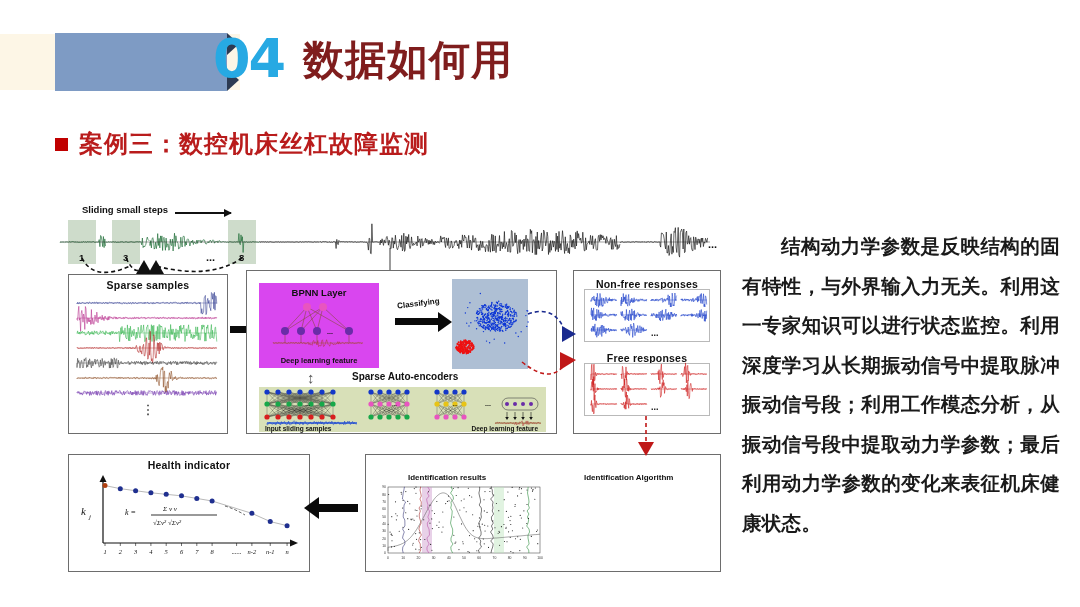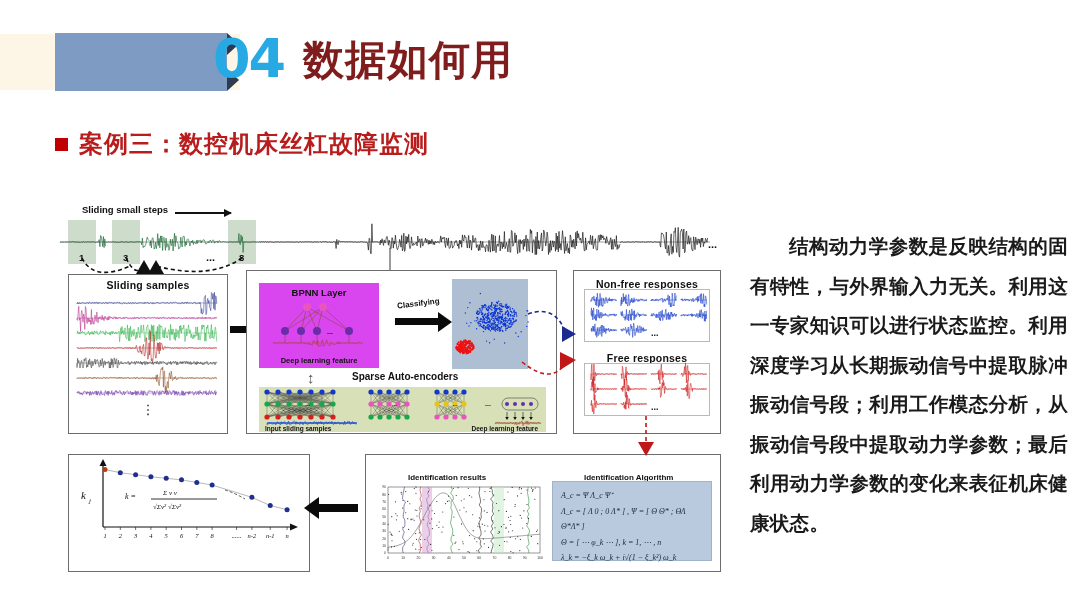--- a/index.html
+++ b/index.html
@@ -45,21 +45,20 @@
   .sub-text {
     font-size:24px; font-weight:bold; color:#b91c1c; letter-spacing:1px;
   }
 
   
   .side-para {
     position:absolute; left:742px; top:227px; width:318px;
     font-size:19.5px; font-weight:bold; color:#1a1a1a;
     line-height:2.03; text-indent:2em; text-align:justify;
     letter-spacing:0.3px;
-    margin-left:8px;
   }
 
   
   .diagram { position:absolute; left:60px; top:186px; width:662px; height:392px; }
 
   
   .wf-top { position:absolute; left:0; top:18px; width:660px; height:52px; }
   .wf-label {
     position:absolute; left:22px; top:0px; font-size:9.5px; font-weight:bold; color:#111;
     white-space:nowrap;
@@ -206,21 +205,21 @@
           <path d="M320 38 L320.0 40.9 L320.7 36.0 L321.4 39.0 L322.1 34.8 L322.8 38.3 L323.5 41.4 L324.2 35.9 L324.9 38.8 L325.6 38.7 L326.3 33.6 L327.0 32.4 L327.7 35.5 L328.4 41.2 L329.1 36.1 L329.8 38.0 L330.5 45.1 L331.2 44.1 L331.9 33.7 L332.6 34.1 L333.3 44.1 L334.0 37.1 L334.7 40.1 L335.4 31.2 L336.1 38.6 L336.8 44.2 L337.5 45.7 L338.2 43.6 L338.9 41.6 L339.6 35.4 L340.3 38.0 L341.0 43.2 L341.7 31.4 L342.4 46.9 L343.1 44.8 L343.8 29.2 L344.5 47.4 L345.2 45.8 L345.9 32.2 L346.6 40.0 L347.3 32.8 L348.0 38.2 L348.7 30.4 L349.4 42.0 L350.1 44.6 L350.8 41.7 L351.5 32.9 L352.2 39.3 L352.9 41.7 L353.6 39.2 L354.3 40.6 L355.0 40.4 L355.7 38.8 L356.4 38.0 L357.1 41.9 L357.8 32.0 L358.5 38.2 L359.2 36.7 L359.9 34.8 L360.6 43.6 L361.3 36.1 L362.0 34.6 L362.7 42.1 L363.4 40.7 L364.1 37.9 L364.8 36.8 L365.5 34.1 L366.2 38.9 L366.9 35.3 L367.6 36.2 L368.3 40.4 L369.0 36.1 L369.7 40.1 L370.4 36.8 L371.1 39.8 L371.8 35.2 L372.5 37.1 L373.2 40.5 L373.9 37.7 L374.6 40.7 L375.3 37.2 L376.0 38.1 L376.7 39.0 L377.4 37.5 L378.1 38.3 L378.8 37.7 L379.5 39.4" stroke="#111" fill="none" stroke-width="0.65"></path>
           <path d="M380 38 L380.0 37.0 L380.7 31.9 L381.4 38.0 L382.1 33.5 L382.8 35.0 L383.5 34.3 L384.2 33.0 L384.9 40.1 L385.6 43.5 L386.3 33.9 L387.0 36.1 L387.7 41.6 L388.4 33.9 L389.1 44.3 L389.8 44.2 L390.5 43.3 L391.2 36.9 L391.9 38.8 L392.6 44.1 L393.3 42.6 L394.0 41.8 L394.7 37.8 L395.4 38.3 L396.1 36.3 L396.8 38.0 L397.5 42.0 L398.2 39.7 L398.9 44.6 L399.6 36.1 L400.3 40.1 L401.0 36.4 L401.7 43.3 L402.4 30.9 L403.1 35.7 L403.8 37.0 L404.5 31.1 L405.2 33.5 L405.9 33.0 L406.6 38.6 L407.3 44.0 L408.0 37.0 L408.7 31.4 L409.4 44.1 L410.1 36.0 L410.8 37.7 L411.5 46.1 L412.2 39.0 L412.9 31.4 L413.6 38.1 L414.3 38.2 L415.0 34.2 L415.7 34.2 L416.4 43.5 L417.1 40.7 L417.8 42.3 L418.5 46.8 L419.2 40.5 L419.9 46.3 L420.6 36.9 L421.3 40.4 L422.0 43.8 L422.7 37.4 L423.4 43.0 L424.1 43.7 L424.8 42.7 L425.5 47.8 L426.2 40.8 L426.9 40.8 L427.6 42.5 L428.3 47.5 L429.0 36.3 L429.7 42.6 L430.4 48.2 L431.1 36.4 L431.8 30.2 L432.5 47.2 L433.2 30.9 L433.9 47.0 L434.6 45.5 L435.3 31.9 L436.0 48.6 L436.7 41.6 L437.4 39.9 L438.1 42.4 L438.8 39.4 L439.5 31.5 L440.2 47.0 L440.9 38.0 L441.6 38.4 L442.3 44.7 L443.0 38.5 L443.7 43.0 L444.4 27.5 L445.1 44.7 L445.8 42.4 L446.5 38.6 L447.2 42.0 L447.9 47.9 L448.6 39.4 L449.3 34.7 L450.0 48.4 L450.7 48.0 L451.4 26.5 L452.1 27.1 L452.8 42.3 L453.5 41.0 L454.2 38.0 L454.9 28.8 L455.6 38.6 L456.3 31.0 L457.0 43.2 L457.7 49.7 L458.4 40.0 L459.1 35.6 L459.8 48.5 L460.5 35.7 L461.2 39.8 L461.9 37.2 L462.6 36.3 L463.3 45.5 L464.0 35.0 L464.7 42.5 L465.4 36.6 L466.1 31.1 L466.8 47.4 L467.5 34.8 L468.2 35.9 L468.9 46.7 L469.6 47.4 L470.3 25.3 L471.0 29.6 L471.7 26.7 L472.4 48.8 L473.1 36.9 L473.8 35.6 L474.5 38.0 L475.2 50.7 L475.9 32.5 L476.6 50.6 L477.3 28.0 L478.0 44.7 L478.7 36.5 L479.4 45.1 L480.1 41.9 L480.8 33.8 L481.5 28.9 L482.2 47.0 L482.9 44.1 L483.6 26.1 L484.3 27.3 L485.0 35.2 L485.7 41.9 L486.4 38.0 L487.1 28.1 L487.8 32.6 L488.5 50.5 L489.2 39.4 L489.9 48.4 L490.6 36.6 L491.3 46.3 L492.0 40.1 L492.7 36.7 L493.4 43.1 L494.1 37.2 L494.8 38.7 L495.5 47.3 L496.2 29.1 L496.9 45.5 L497.6 32.1 L498.3 47.9 L499.0 27.4 L499.7 44.2 L500.4 39.5 L501.1 46.1 L501.8 35.9 L502.5 26.7 L503.2 34.1 L503.9 42.5 L504.6 49.5 L505.3 32.8 L506.0 46.9 L506.7 42.6 L507.4 39.4 L508.1 48.9 L508.8 43.9 L509.5 49.7 L510.2 30.9 L510.9 33.2 L511.6 43.1 L512.3 36.3 L513.0 43.3 L513.7 35.1 L514.4 40.1 L515.1 44.9 L515.8 28.3 L516.5 42.0 L517.2 26.9 L517.9 34.1 L518.6 29.6 L519.3 34.7 L520.0 36.3 L520.7 34.1 L521.4 39.2 L522.1 38.1 L522.8 28.2 L523.5 38.1 L524.2 46.6 L524.9 47.0 L525.6 33.8 L526.3 45.8 L527.0 40.0 L527.7 39.2 L528.4 38.6 L529.1 36.9 L529.8 40.4 L530.5 31.3 L531.2 36.4 L531.9 40.9 L532.6 31.8 L533.3 44.7 L534.0 41.0 L534.7 37.2 L535.4 34.7 L536.1 45.5 L536.8 46.1 L537.5 45.9 L538.2 32.9 L538.9 31.2 L539.6 37.4 L540.3 30.6 L541.0 35.9 L541.7 30.9 L542.4 34.0 L543.1 31.8 L543.8 35.8 L544.5 34.1 L545.2 34.6 L545.9 39.4 L546.6 32.5 L547.3 35.8 L548.0 38.0 L548.7 40.6 L549.4 40.4 L550.1 35.7 L550.8 33.7 L551.5 45.3 L552.2 35.5 L552.9 45.4 L553.6 43.7 L554.3 35.2 L555.0 40.3 L555.7 42.6 L556.4 31.6 L557.1 45.5 L557.8 40.7 L558.5 44.4 L559.2 43.5 L559.9 40.1" stroke="#111" fill="none" stroke-width="0.65"></path>
           <path d="M560 38 L560.0 38.3 L560.7 38.3 L561.4 37.9 L562.1 38.1 L562.8 37.6 L563.5 38.4 L564.2 38.1 L564.9 38.4 L565.6 38.1 L566.3 38.1 L567.0 38.3 L567.7 37.8 L568.4 37.9 L569.1 38.3 L569.8 37.9 L570.5 38.4 L571.2 38.3 L571.9 37.8 L572.6 37.9 L573.3 37.8 L574.0 37.8 L574.7 38.3 L575.4 37.7 L576.1 37.8 L576.8 37.6 L577.5 37.9 L578.2 38.2 L578.9 37.7 L579.6 38.0 L580.3 38.2 L581.0 37.8 L581.7 38.0 L582.4 38.0 L583.1 37.6 L583.8 38.3 L584.5 37.7 L585.2 38.4 L585.9 37.7 L586.6 38.3 L587.3 37.8 L588.0 38.1 L588.7 37.6 L589.4 38.2 L590.1 37.8 L590.8 37.7 L591.5 37.8 L592.2 38.2 L592.9 38.3 L593.6 38.4 L594.3 37.6 L595.0 38.2 L595.7 37.9 L596.4 38.0 L597.1 38.1 L597.8 38.3 L598.5 38.0 L599.2 38.1 L599.9 37.7" stroke="#111" fill="none" stroke-width="0.65"></path>
           <path d="M600 38 L600.0 41.0 L600.7 43.1 L601.4 29.0 L602.1 29.0 L602.8 29.9 L603.5 30.9 L604.2 34.9 L604.9 41.3 L605.6 44.9 L606.3 28.0 L607.0 49.0 L607.7 48.9 L608.4 41.5 L609.1 51.5 L609.8 48.3 L610.5 36.1 L611.2 29.8 L611.9 50.2 L612.6 42.4 L613.3 48.5 L614.0 27.5 L614.7 28.4 L615.4 23.7 L616.1 43.2 L616.8 48.5 L617.5 37.9 L618.2 23.4 L618.9 50.9 L619.6 53.1 L620.3 28.8 L621.0 26.6 L621.7 25.1 L622.4 28.4 L623.1 45.0 L623.8 25.0 L624.5 48.7 L625.2 47.9 L625.9 28.8 L626.6 27.1 L627.3 40.2 L628.0 38.8 L628.7 31.7 L629.4 40.2 L630.1 34.7 L630.8 33.6 L631.5 43.8 L632.2 46.4 L632.9 46.8 L633.6 32.8 L634.3 37.7 L635.0 45.6 L635.7 33.2 L636.4 36.1 L637.1 40.8 L637.8 35.1 L638.5 35.1 L639.2 39.4 L639.9 35.2 L640.6 43.3 L641.3 34.0 L642.0 37.7 L642.7 34.0 L643.4 42.6 L644.1 38.1 L644.8 39.2 L645.5 34.3 L646.2 36.1 L646.9 38.3 L647.6 33.9" stroke="#111" fill="none" stroke-width="0.65"></path>
           <line x1="0" y1="38" x2="650" y2="38" stroke="#111" stroke-width="0.4"></line>
         </g>
     </svg>
   </div>
 
   <div class="panel p-slide">
-    <div class="panel-title">Sliding samples</div>
+    <div class="panel-title">Sparse samples</div>
     <svg width="158" height="112" style="margin-top:2px">
       <g id="ssg">
           <line x1="8" y1="10" x2="148" y2="10" stroke="#2f3a8f" stroke-width="0.4"></line>
           <path d="M8 10 L8.0 10.8 L8.6 9.4 L9.2 10.8 L9.8 10.5 L10.4 9.5 L11.0 10.8 L11.6 10.0 L12.2 10.6 L12.8 9.7 L13.4 9.5 L14.0 9.9 L14.6 9.9 L15.2 10.6 L15.8 10.2 L16.4 10.4 L17.0 10.5 L17.6 9.5 L18.2 9.4 L18.8 9.8 L19.4 10.7 L20.0 9.3 L20.6 9.2 L21.2 9.5 L21.8 10.4 L22.4 10.2 L23.0 10.4 L23.6 9.3 L24.2 10.2 L24.8 9.7 L25.4 9.2 L26.0 10.5 L26.6 9.6 L27.2 9.2 L27.8 9.4 L28.4 10.6 L29.0 9.3 L29.6 10.4 L30.2 10.1 L30.8 9.5 L31.4 9.8 L32.0 9.8 L32.6 10.3 L33.2 10.3 L33.8 10.4 L34.4 9.4 L35.0 10.0 L35.6 10.5 L36.2 9.7 L36.8 9.4 L37.4 10.3 L38.0 9.4 L38.6 10.6 L39.2 10.6 L39.8 9.6 L40.4 9.3 L41.0 9.5 L41.6 9.7 L42.2 9.8 L42.8 9.4 L43.4 10.2 L44.0 9.9 L44.6 10.7 L45.2 9.6 L45.8 10.3 L46.4 9.6 L47.0 10.3 L47.6 9.9 L48.2 9.3 L48.8 9.5 L49.4 9.6 L50.0 10.4 L50.6 9.3 L51.2 10.1 L51.8 10.6 L52.4 10.7 L53.0 10.8 L53.6 10.7 L54.2 10.2 L54.8 9.5 L55.4 10.5 L56.0 10.1 L56.6 9.9 L57.2 10.6 L57.8 10.6 L58.4 10.8 L59.0 10.2 L59.6 9.7 L60.2 10.7 L60.8 10.3 L61.4 9.5 L62.0 10.6 L62.6 10.8 L63.2 10.4 L63.8 9.2 L64.4 9.8 L65.0 10.8 L65.6 10.1 L66.2 9.5 L66.8 9.8 L67.4 10.5 L68.0 10.3 L68.6 10.6 L69.2 9.6 L69.8 10.2 L70.4 9.9 L71.0 9.7 L71.6 9.7 L72.2 9.9 L72.8 9.7 L73.4 9.9 L74.0 10.7 L74.6 10.1 L75.2 9.3 L75.8 10.7 L76.4 9.7 L77.0 9.4 L77.6 10.2 L78.2 9.6 L78.8 9.2 L79.4 10.4 L80.0 10.7 L80.6 10.5 L81.2 10.3 L81.8 9.6 L82.4 9.9 L83.0 10.7 L83.6 10.7 L84.2 9.4 L84.8 10.7 L85.4 10.4 L86.0 10.3 L86.6 10.3 L87.2 9.6 L87.8 9.5 L88.4 9.6 L89.0 9.2 L89.6 10.2 L90.2 10.2 L90.8 10.5 L91.4 10.2 L92.0 10.3 L92.6 9.7 L93.2 9.5 L93.8 9.4 L94.4 9.3 L95.0 9.8 L95.6 10.2 L96.2 9.9 L96.8 10.1 L97.4 10.1 L98.0 9.2 L98.6 9.9 L99.2 9.9 L99.8 10.6 L100.4 10.6 L101.0 9.6 L101.6 9.3 L102.2 9.9 L102.8 10.0 L103.4 10.0 L104.0 10.2 L104.6 9.3 L105.2 9.6 L105.8 9.2 L106.4 9.2 L107.0 9.7 L107.6 9.7 L108.2 9.9 L108.8 10.6 L109.4 10.0 L110.0 9.9 L110.6 10.6 L111.2 10.7 L111.8 10.7 L112.4 9.5 L113.0 10.3 L113.6 9.4 L114.2 10.5 L114.8 10.2 L115.4 10.4 L116.0 9.2 L116.6 10.0 L117.2 9.2 L117.8 10.6 L118.4 9.3 L119.0 9.4 L119.6 10.4 L120.2 10.2 L120.8 9.7 L121.4 9.9 L122.0 9.7 L122.6 9.9 L123.2 10.6 L123.8 10.7 L124.4 9.8 L125.0 9.5 L125.6 9.3 L126.2 9.2 L126.8 10.7 L127.4 10.7 L128.0 10.8 L128.6 10.0 L129.2 9.7 L129.8 9.8 L130.4 10.8 L131.0 9.2 L131.6 11.1 L132.2 20.4 L132.8 15.7 L133.4 21.1 L134.0 19.9 L134.6 19.3 L135.2 4.9 L135.8 3.7 L136.4 2.4 L137.0 21.6 L137.6 20.0 L138.2 7.8 L138.8 5.3 L139.4 10.3 L140.0 7.4 L140.6 14.3 L141.2 15.1 L141.8 17.7 L142.4 -0.5 L143.0 0.4 L143.6 6.2 L144.2 0.7 L144.8 15.8 L145.4 -0.7 L146.0 17.2 L146.6 2.7 L147.2 3.5 L147.8 10.7" stroke="#2f3a8f" fill="none" stroke-width="0.55"></path>
           <line x1="8" y1="25" x2="148" y2="25" stroke="#b52a8a" stroke-width="0.4"></line>
           <path d="M8 25 L8.0 26.7 L8.6 27.4 L9.2 19.0 L9.8 13.3 L10.4 27.2 L11.0 25.1 L11.6 38.1 L12.2 20.7 L12.8 17.4 L13.4 21.9 L14.0 29.2 L14.6 21.0 L15.2 23.2 L15.8 36.4 L16.4 13.5 L17.0 15.8 L17.6 28.0 L18.2 30.6 L18.8 24.8 L19.4 28.7 L20.0 25.0 L20.6 28.9 L21.2 27.0 L21.8 31.6 L22.4 16.5 L23.0 30.9 L23.6 25.2 L24.2 27.8 L24.8 31.4 L25.4 28.9 L26.0 22.1 L26.6 25.8 L27.2 28.6 L27.8 19.1 L28.4 24.5 L29.0 29.8 L29.6 24.5 L30.2 25.9 L30.8 23.7 L31.4 23.8 L32.0 26.6 L32.6 26.6 L33.2 22.2 L33.8 26.6 L34.4 24.7 L35.0 27.7 L35.6 24.0 L36.2 23.0 L36.8 25.7 L37.4 26.4 L38.0 25.2 L38.6 27.2 L39.2 23.5 L39.8 27.0 L40.4 23.4 L41.0 24.5 L41.6 23.7 L42.2 24.8 L42.8 24.2 L43.4 25.4 L44.0 26.1 L44.6 25.4 L45.2 23.7 L45.8 24.4 L46.4 24.0 L47.0 26.1 L47.6 24.2 L48.2 25.6 L48.8 25.8 L49.4 24.7 L50.0 24.4 L50.6 24.5 L51.2 24.3 L51.8 25.4 L52.4 25.5 L53.0 25.2 L53.6 25.3 L54.2 25.8 L54.8 24.2 L55.4 25.6 L56.0 24.6 L56.6 24.1 L57.2 24.8 L57.8 24.2 L58.4 24.9 L59.0 25.9 L59.6 25.6 L60.2 25.3 L60.8 25.2 L61.4 24.9 L62.0 25.9 L62.6 25.7 L63.2 25.7 L63.8 24.6 L64.4 25.6 L65.0 25.9 L65.6 24.1 L66.2 24.6 L66.8 25.7 L67.4 24.4 L68.0 24.5 L68.6 24.7 L69.2 24.2 L69.8 25.9 L70.4 25.2 L71.0 25.5 L71.6 24.6 L72.2 24.2 L72.8 24.4 L73.4 25.0 L74.0 25.0 L74.6 24.6 L75.2 24.8 L75.8 24.1 L76.4 25.9 L77.0 25.8 L77.6 25.4 L78.2 24.8 L78.8 25.0 L79.4 24.3 L80.0 24.7 L80.6 25.0 L81.2 25.4 L81.8 24.9 L82.4 24.6 L83.0 25.1 L83.6 24.4 L84.2 24.6 L84.8 24.7 L85.4 24.2 L86.0 24.5 L86.6 24.9 L87.2 25.7 L87.8 24.7 L88.4 24.9 L89.0 24.3 L89.6 25.9 L90.2 24.9 L90.8 25.4 L91.4 24.3 L92.0 25.1 L92.6 25.3 L93.2 24.6 L93.8 25.2 L94.4 24.1 L95.0 24.2 L95.6 25.4 L96.2 25.1 L96.8 24.8 L97.4 25.3 L98.0 25.6 L98.6 25.8 L99.2 24.6 L99.8 24.5 L100.4 24.7 L101.0 25.8 L101.6 25.6 L102.2 24.3 L102.8 24.8 L103.4 24.5 L104.0 25.7 L104.6 24.4 L105.2 24.4 L105.8 25.6 L106.4 25.0 L107.0 24.8 L107.6 25.1 L108.2 25.8 L108.8 25.4 L109.4 24.2 L110.0 25.0 L110.6 24.8 L111.2 25.5 L111.8 25.1 L112.4 25.1 L113.0 25.9 L113.6 25.8 L114.2 25.1 L114.8 25.1 L115.4 24.9 L116.0 25.2 L116.6 25.8 L117.2 24.2 L117.8 25.5 L118.4 25.1 L119.0 25.5 L119.6 25.6 L120.2 24.6 L120.8 25.2 L121.4 24.9 L122.0 25.9 L122.6 24.8 L123.2 24.2 L123.8 25.7 L124.4 25.7 L125.0 24.4 L125.6 25.0 L126.2 25.8 L126.8 25.8 L127.4 25.5 L128.0 25.7 L128.6 25.6 L129.2 24.1 L129.8 25.4 L130.4 24.8 L131.0 25.2 L131.6 24.8 L132.2 25.7 L132.8 24.2 L133.4 24.1 L134.0 25.8 L134.6 25.1 L135.2 24.7 L135.8 25.7 L136.4 24.1 L137.0 25.9 L137.6 24.6 L138.2 25.2 L138.8 24.8 L139.4 24.4 L140.0 25.8 L140.6 25.4 L141.2 24.2 L141.8 25.5 L142.4 25.9 L143.0 25.6 L143.6 25.3 L144.2 25.0 L144.8 25.6 L145.4 25.5 L146.0 24.2 L146.6 25.0 L147.2 25.0 L147.8 24.3" stroke="#b52a8a" fill="none" stroke-width="0.55"></path>
           <line x1="8" y1="40" x2="148" y2="40" stroke="#2fb24a" stroke-width="0.4"></line>
           <path d="M8 40 L8.0 40.3 L8.6 37.9 L9.2 40.2 L9.8 40.9 L10.4 39.1 L11.0 41.2 L11.6 38.5 L12.2 38.7 L12.8 40.2 L13.4 38.3 L14.0 39.3 L14.6 39.5 L15.2 39.0 L15.8 40.4 L16.4 42.1 L17.0 41.1 L17.6 41.3 L18.2 40.5 L18.8 39.5 L19.4 38.1 L20.0 40.4 L20.6 42.1 L21.2 39.4 L21.8 41.0 L22.4 40.7 L23.0 38.3 L23.6 41.2 L24.2 39.9 L24.8 41.6 L25.4 37.8 L26.0 39.4 L26.6 39.2 L27.2 39.6 L27.8 38.2 L28.4 41.1 L29.0 41.0 L29.6 41.5 L30.2 40.7 L30.8 40.7 L31.4 37.7 L32.0 39.0 L32.6 39.5 L33.2 38.7 L33.8 37.9 L34.4 39.3 L35.0 40.8 L35.6 39.8 L36.2 42.0 L36.8 37.8 L37.4 38.8 L38.0 40.3 L38.6 40.3 L39.2 40.3 L39.8 40.3 L40.4 41.5 L41.0 38.9 L41.6 42.2 L42.2 39.0 L42.8 38.3 L43.4 40.9 L44.0 38.2 L44.6 39.1 L45.2 40.5 L45.8 40.9 L46.4 39.7 L47.0 38.8 L47.6 40.9 L48.2 40.1 L48.8 39.7 L49.4 38.9 L50.0 38.2 L50.6 48.7 L51.2 42.1 L51.8 34.7 L52.4 41.2 L53.0 33.4 L53.6 39.9 L54.2 37.5 L54.8 41.8 L55.4 40.3 L56.0 34.9 L56.6 44.2 L57.2 45.1 L57.8 46.0 L58.4 31.9 L59.0 40.7 L59.6 47.7 L60.2 35.1 L60.8 48.0 L61.4 33.2 L62.0 40.1 L62.6 43.8 L63.2 37.5 L63.8 40.4 L64.4 42.7 L65.0 36.1 L65.6 40.3 L66.2 43.5 L66.8 46.4 L67.4 39.1 L68.0 45.1 L68.6 41.8 L69.2 34.2 L69.8 37.4 L70.4 42.7 L71.0 44.9 L71.6 35.1 L72.2 32.1 L72.8 39.6 L73.4 38.5 L74.0 37.0 L74.6 31.9 L75.2 40.5 L75.8 48.7 L76.4 46.7 L77.0 40.3 L77.6 34.2 L78.2 33.7 L78.8 31.9 L79.4 43.3 L80.0 47.0 L80.6 36.5 L81.2 46.6 L81.8 41.8 L82.4 31.7 L83.0 48.5 L83.6 32.8 L84.2 42.8 L84.8 32.2 L85.4 48.5 L86.0 47.0 L86.6 43.7 L87.2 37.8 L87.8 47.5 L88.4 33.4 L89.0 46.0 L89.6 35.8 L90.2 31.4 L90.8 46.3 L91.4 32.6 L92.0 33.9 L92.6 33.0 L93.2 35.5 L93.8 44.5 L94.4 44.4 L95.0 36.9 L95.6 45.0 L96.2 34.6 L96.8 39.1 L97.4 44.4 L98.0 43.5 L98.6 45.0 L99.2 38.4 L99.8 36.5 L100.4 39.4 L101.0 47.5 L101.6 31.5 L102.2 41.6 L102.8 36.3 L103.4 41.6 L104.0 35.9 L104.6 36.8 L105.2 46.3 L105.8 39.9 L106.4 47.5 L107.0 35.8 L107.6 44.2 L108.2 42.8 L108.8 36.9 L109.4 37.9 L110.0 45.2 L110.6 33.0 L111.2 38.6 L111.8 32.2 L112.4 40.3 L113.0 34.8 L113.6 36.1 L114.2 35.7 L114.8 32.0 L115.4 39.6 L116.0 48.5 L116.6 43.0 L117.2 35.7 L117.8 43.0 L118.4 38.7 L119.0 35.5 L119.6 31.8 L120.2 40.3 L120.8 37.1 L121.4 36.8 L122.0 44.8 L122.6 41.1 L123.2 44.1 L123.8 45.9 L124.4 41.6 L125.0 45.2 L125.6 42.0 L126.2 43.6 L126.8 33.8 L127.4 39.2 L128.0 43.1 L128.6 33.9 L129.2 46.9 L129.8 39.9 L130.4 43.1 L131.0 47.2 L131.6 44.5 L132.2 38.8 L132.8 32.0 L133.4 36.2 L134.0 31.8 L134.6 33.8 L135.2 32.4 L135.8 48.2 L136.4 40.0 L137.0 48.1 L137.6 33.9 L138.2 35.3 L138.8 31.9 L139.4 39.9 L140.0 39.9 L140.6 44.5 L141.2 45.8 L141.8 37.1 L142.4 31.5 L143.0 45.0 L143.6 37.2 L144.2 44.3 L144.8 45.6 L145.4 43.1 L146.0 34.4 L146.6 34.2 L147.2 42.0 L147.8 48.6" stroke="#2fb24a" fill="none" stroke-width="0.55"></path>
           <line x1="8" y1="55" x2="148" y2="55" stroke="#b02020" stroke-width="0.4"></line>
           <path d="M8 55 L8.0 54.5 L8.6 54.8 L9.2 55.4 L9.8 55.4 L10.4 55.5 L11.0 54.9 L11.6 55.2 L12.2 55.2 L12.8 55.3 L13.4 55.5 L14.0 54.8 L14.6 55.4 L15.2 55.0 L15.8 54.9 L16.4 55.3 L17.0 54.5 L17.6 54.8 L18.2 54.6 L18.8 54.9 L19.4 55.0 L20.0 54.7 L20.6 54.7 L21.2 55.3 L21.8 54.5 L22.4 55.0 L23.0 55.4 L23.6 54.5 L24.2 55.5 L24.8 55.1 L25.4 54.5 L26.0 54.6 L26.6 55.2 L27.2 54.7 L27.8 54.7 L28.4 55.0 L29.0 55.4 L29.6 55.4 L30.2 54.5 L30.8 55.4 L31.4 54.5 L32.0 54.7 L32.6 55.2 L33.2 54.9 L33.8 55.0 L34.4 54.9 L35.0 55.2 L35.6 55.2 L36.2 55.5 L36.8 55.1 L37.4 55.4 L38.0 54.8 L38.6 54.7 L39.2 55.1 L39.8 55.2 L40.4 55.1 L41.0 54.5 L41.6 55.3 L42.2 55.4 L42.8 54.7 L43.4 54.6 L44.0 55.1 L44.6 54.7 L45.2 55.4 L45.8 55.4 L46.4 55.1 L47.0 54.9 L47.6 55.2 L48.2 54.5 L48.8 55.1 L49.4 54.6 L50.0 55.1 L50.6 54.7 L51.2 55.0 L51.8 54.7 L52.4 54.6 L53.0 55.3 L53.6 55.2 L54.2 55.4 L54.8 55.5 L55.4 55.1 L56.0 54.5 L56.6 54.6 L57.2 54.5 L57.8 55.5 L58.4 54.6 L59.0 55.6 L59.6 55.2 L60.2 54.3 L60.8 55.2 L61.4 54.5 L62.0 55.9 L62.6 54.9 L63.2 55.6 L63.8 54.3 L64.4 54.7 L65.0 55.7 L65.6 55.3 L66.2 55.7 L66.8 54.0 L67.4 52.4 L68.0 54.8 L68.6 58.3 L69.2 58.3 L69.8 59.6 L70.4 56.7 L71.0 52.9 L71.6 59.2 L72.2 57.8 L72.8 61.1 L73.4 55.1 L74.0 52.9 L74.6 51.3 L75.2 62.8 L75.8 62.9 L76.4 59.0 L77.0 47.0 L77.6 44.7 L78.2 58.6 L78.8 66.2 L79.4 64.7 L80.0 49.9 L80.6 62.2 L81.2 38.2 L81.8 59.3 L82.4 67.9 L83.0 65.6 L83.6 70.2 L84.2 64.5 L84.8 41.6 L85.4 48.3 L86.0 60.0 L86.6 65.1 L87.2 65.0 L87.8 57.2 L88.4 49.7 L89.0 57.9 L89.6 50.0 L90.2 61.0 L90.8 49.1 L91.4 57.6 L92.0 50.0 L92.6 51.2 L93.2 51.8 L93.8 56.5 L94.4 56.8 L95.0 54.3 L95.6 53.8 L96.2 53.4 L96.8 55.1 L97.4 54.9 L98.0 54.1 L98.6 54.2 L99.2 54.4 L99.8 54.1 L100.4 54.8 L101.0 54.7 L101.6 54.7 L102.2 55.2 L102.8 55.6 L103.4 54.7 L104.0 55.1 L104.6 55.6 L105.2 54.5 L105.8 54.7 L106.4 55.1 L107.0 54.8 L107.6 54.7 L108.2 54.6 L108.8 55.5 L109.4 54.6 L110.0 55.5 L110.6 54.9 L111.2 55.0 L111.8 55.4 L112.4 54.6 L113.0 55.2 L113.6 54.8 L114.2 55.4 L114.8 55.0 L115.4 54.8 L116.0 55.2 L116.6 54.9 L117.2 55.2 L117.8 55.4 L118.4 55.4 L119.0 54.6 L119.6 54.5 L120.2 54.5 L120.8 55.1 L121.4 54.7 L122.0 54.9 L122.6 54.6 L123.2 54.5 L123.8 54.7 L124.4 55.2 L125.0 54.6 L125.6 55.4 L126.2 54.8 L126.8 55.2 L127.4 55.5 L128.0 54.8 L128.6 55.6 L129.2 55.3 L129.8 55.4 L130.4 54.9 L131.0 54.8 L131.6 54.9 L132.2 55.5 L132.8 55.0 L133.4 54.6 L134.0 55.4 L134.6 54.6 L135.2 54.6 L135.8 55.2 L136.4 55.3 L137.0 55.1 L137.6 54.8 L138.2 54.9 L138.8 55.5 L139.4 54.9 L140.0 55.3 L140.6 54.6 L141.2 55.5 L141.8 54.7 L142.4 55.4 L143.0 55.2 L143.6 55.5 L144.2 54.5 L144.8 55.2 L145.4 55.2 L146.0 54.7 L146.6 54.8 L147.2 55.0 L147.8 54.9" stroke="#b02020" fill="none" stroke-width="0.55"></path>
@@ -1224,20 +1223,21 @@
             <path d="M6 40 L6.0 41.4 L6.5 36.4 L6.9 43.4 L7.4 47.7 L7.8 40.8 L8.3 43.9 L8.7 49.9 L9.1 49.0 L9.6 33.7 L10.0 30.9 L10.5 40.8 L10.9 43.7 L11.4 36.8 L11.8 38.7 L12.3 39.4 L12.7 40.7 L13.2 40.6 L13.6 40.6 L14.1 39.8 L14.5 39.9 L15.0 39.9 L15.4 39.6 L15.9 39.9 L16.3 39.9 L16.8 39.9 L17.2 39.8 L17.7 40.0 L18.1 39.6 L18.6 39.9 L19.0 39.5 L19.5 40.1 L19.9 39.7 L20.4 40.0 L20.8 40.0 L21.3 40.5 L21.7 40.0 L22.2 39.7 L22.6 39.9 L23.1 39.9 L23.5 40.2 L24.0 40.0 L24.4 40.0 L24.9 40.0 L25.3 39.8 L25.8 40.2 L26.2 39.7 L26.7 40.1 L27.1 40.3 L27.6 40.0 L28.0 39.6 L28.5 40.2 L28.9 40.4 L29.4 40.3 L29.8 40.0 L30.3 40.4 L30.7 39.7 L31.2 39.5 L31.6 40.4" stroke="#cc1414" fill="none" stroke-width="0.55"></path>
             <line x1="36" y1="40" x2="62" y2="40" stroke="#cc1414" stroke-width="0.4"></line>
             <path d="M36 40 L36.0 39.4 L36.5 40.1 L36.9 40.0 L37.4 40.7 L37.8 40.8 L38.3 39.4 L38.7 38.2 L39.2 43.9 L39.6 41.0 L40.1 45.2 L40.5 37.7 L41.0 45.2 L41.4 28.0 L41.9 40.0 L42.3 31.0 L42.8 33.3 L43.2 39.2 L43.7 44.3 L44.1 34.6 L44.6 36.4 L45.0 40.3 L45.5 41.5 L45.9 39.8 L46.4 40.5 L46.8 40.0 L47.3 39.8 L47.7 40.2 L48.2 39.5 L48.6 40.3 L49.1 40.5 L49.5 40.1 L50.0 39.8 L50.4 40.4 L50.9 40.5 L51.3 40.4 L51.8 39.5 L52.2 39.9 L52.7 39.7 L53.1 40.5 L53.6 39.8 L54.0 40.4 L54.5 40.5 L54.9 39.5 L55.4 39.7 L55.8 40.2 L56.3 40.5 L56.7 39.6 L57.2 40.4 L57.6 39.7 L58.1 40.0 L58.5 40.0 L59.0 40.2 L59.4 39.5 L59.9 40.2 L60.3 39.6 L60.8 40.4 L61.2 39.7 L61.7 40.4" stroke="#cc1414" fill="none" stroke-width="0.55"></path>
           </g>
         </svg>
       <div class="dots-sm" style="left:66px;top:38px">...</div>
     </div>
   </div>
 
   <div class="panel p-health">
+    <div class="panel-title">Health indicator</div>
     <svg width="240" height="98">
         <g id="hig">
           <line x1="34" y1="8" x2="34" y2="72" stroke="#111" stroke-width="1.2"></line>
           <path d="M30.5 11 L37.5 11 L34 4 Z" fill="#111"></path>
           <line x1="34" y1="72" x2="224" y2="72" stroke="#111" stroke-width="1.2"></line>
           <path d="M221 68.5 L221 75.5 L229 72 Z" fill="#111"></path>
           <text x="12" y="44" font-size="11" font-family="Liberation Serif, serif" font-style="italic" fill="#111">k</text>
           <text x="20" y="48" font-size="7" font-family="Liberation Serif, serif" font-style="italic" fill="#111">j</text>
           <path d="M36 14.571428571428575 L51.3 17.657142857142862 L66.6 19.714285714285715 L81.9 21.771428571428572 L97.2 23.314285714285717 L112.5 24.85714285714286 L127.80000000000001 27.428571428571427 L143.10000000000002 30.000000000000004 L182.88 42.34285714285714 L201.24 50.57142857142857 L218.07000000000002 54.68571428571428" stroke="#9a9a9a" fill="none" stroke-width="0.7"></path>
           <circle cx="36" cy="14.571428571428575" r="2.5" fill="#b04010"></circle>
@@ -1488,26 +1488,20 @@
           <text x="10" y="56.63333333333333" font-size="3.4" text-anchor="end" fill="#333">20</text>
           <text x="10" y="49.3" font-size="3.4" text-anchor="end" fill="#333">30</text>
           <text x="10" y="41.96666666666667" font-size="3.4" text-anchor="end" fill="#333">40</text>
           <text x="10" y="34.63333333333333" font-size="3.4" text-anchor="end" fill="#333">50</text>
           <text x="10" y="27.3" font-size="3.4" text-anchor="end" fill="#333">60</text>
           <text x="10" y="19.966666666666665" font-size="3.4" text-anchor="end" fill="#333">70</text>
           <text x="10" y="12.633333333333336" font-size="3.4" text-anchor="end" fill="#333">80</text>
           <text x="10" y="5.3" font-size="3.4" text-anchor="end" fill="#333">90</text>
         </g>
       </svg>
-    <div class="algo-box">
-      <div>A_c = Ψ Λ_c Ψ⁺</div>
-      <div>Λ_c = [ Λ  0 ; 0  Λ* ] ,   Ψ = [ Θ  Θ* ; ΘΛ  Θ*Λ* ]</div>
-      <div>Θ = [ ⋯  φ_k  ⋯ ],    k = 1, ⋯ , n</div>
-      <div>λ_k = −ξ_k ω_k + i√(1 − ξ_k²) ω_k</div>
-    </div>
   </div>
 
   <svg class="ov">
       <g id="ovg">
         <path d="M22 72 Q34 96 70 80" stroke="#111" fill="none" stroke-dasharray="4 3" stroke-width="1.6"></path>
         <path d="M66 72 Q76 92 82 80" stroke="#111" fill="none" stroke-dasharray="4 3" stroke-width="1.6"></path>
         <path d="M182 72 Q150 94 96 80" stroke="#111" fill="none" stroke-dasharray="4 3" stroke-width="1.6"></path>
         <path d="M84 74 L76 88 L92 88 Z" fill="#111"></path>
         <path d="M96 74 L88 88 L104 88 Z" fill="#111"></path>
         <path d="M468 128 Q496 118 506 148" stroke="#1a2a8f" fill="none" stroke-dasharray="4 3" stroke-width="1.6"></path>

